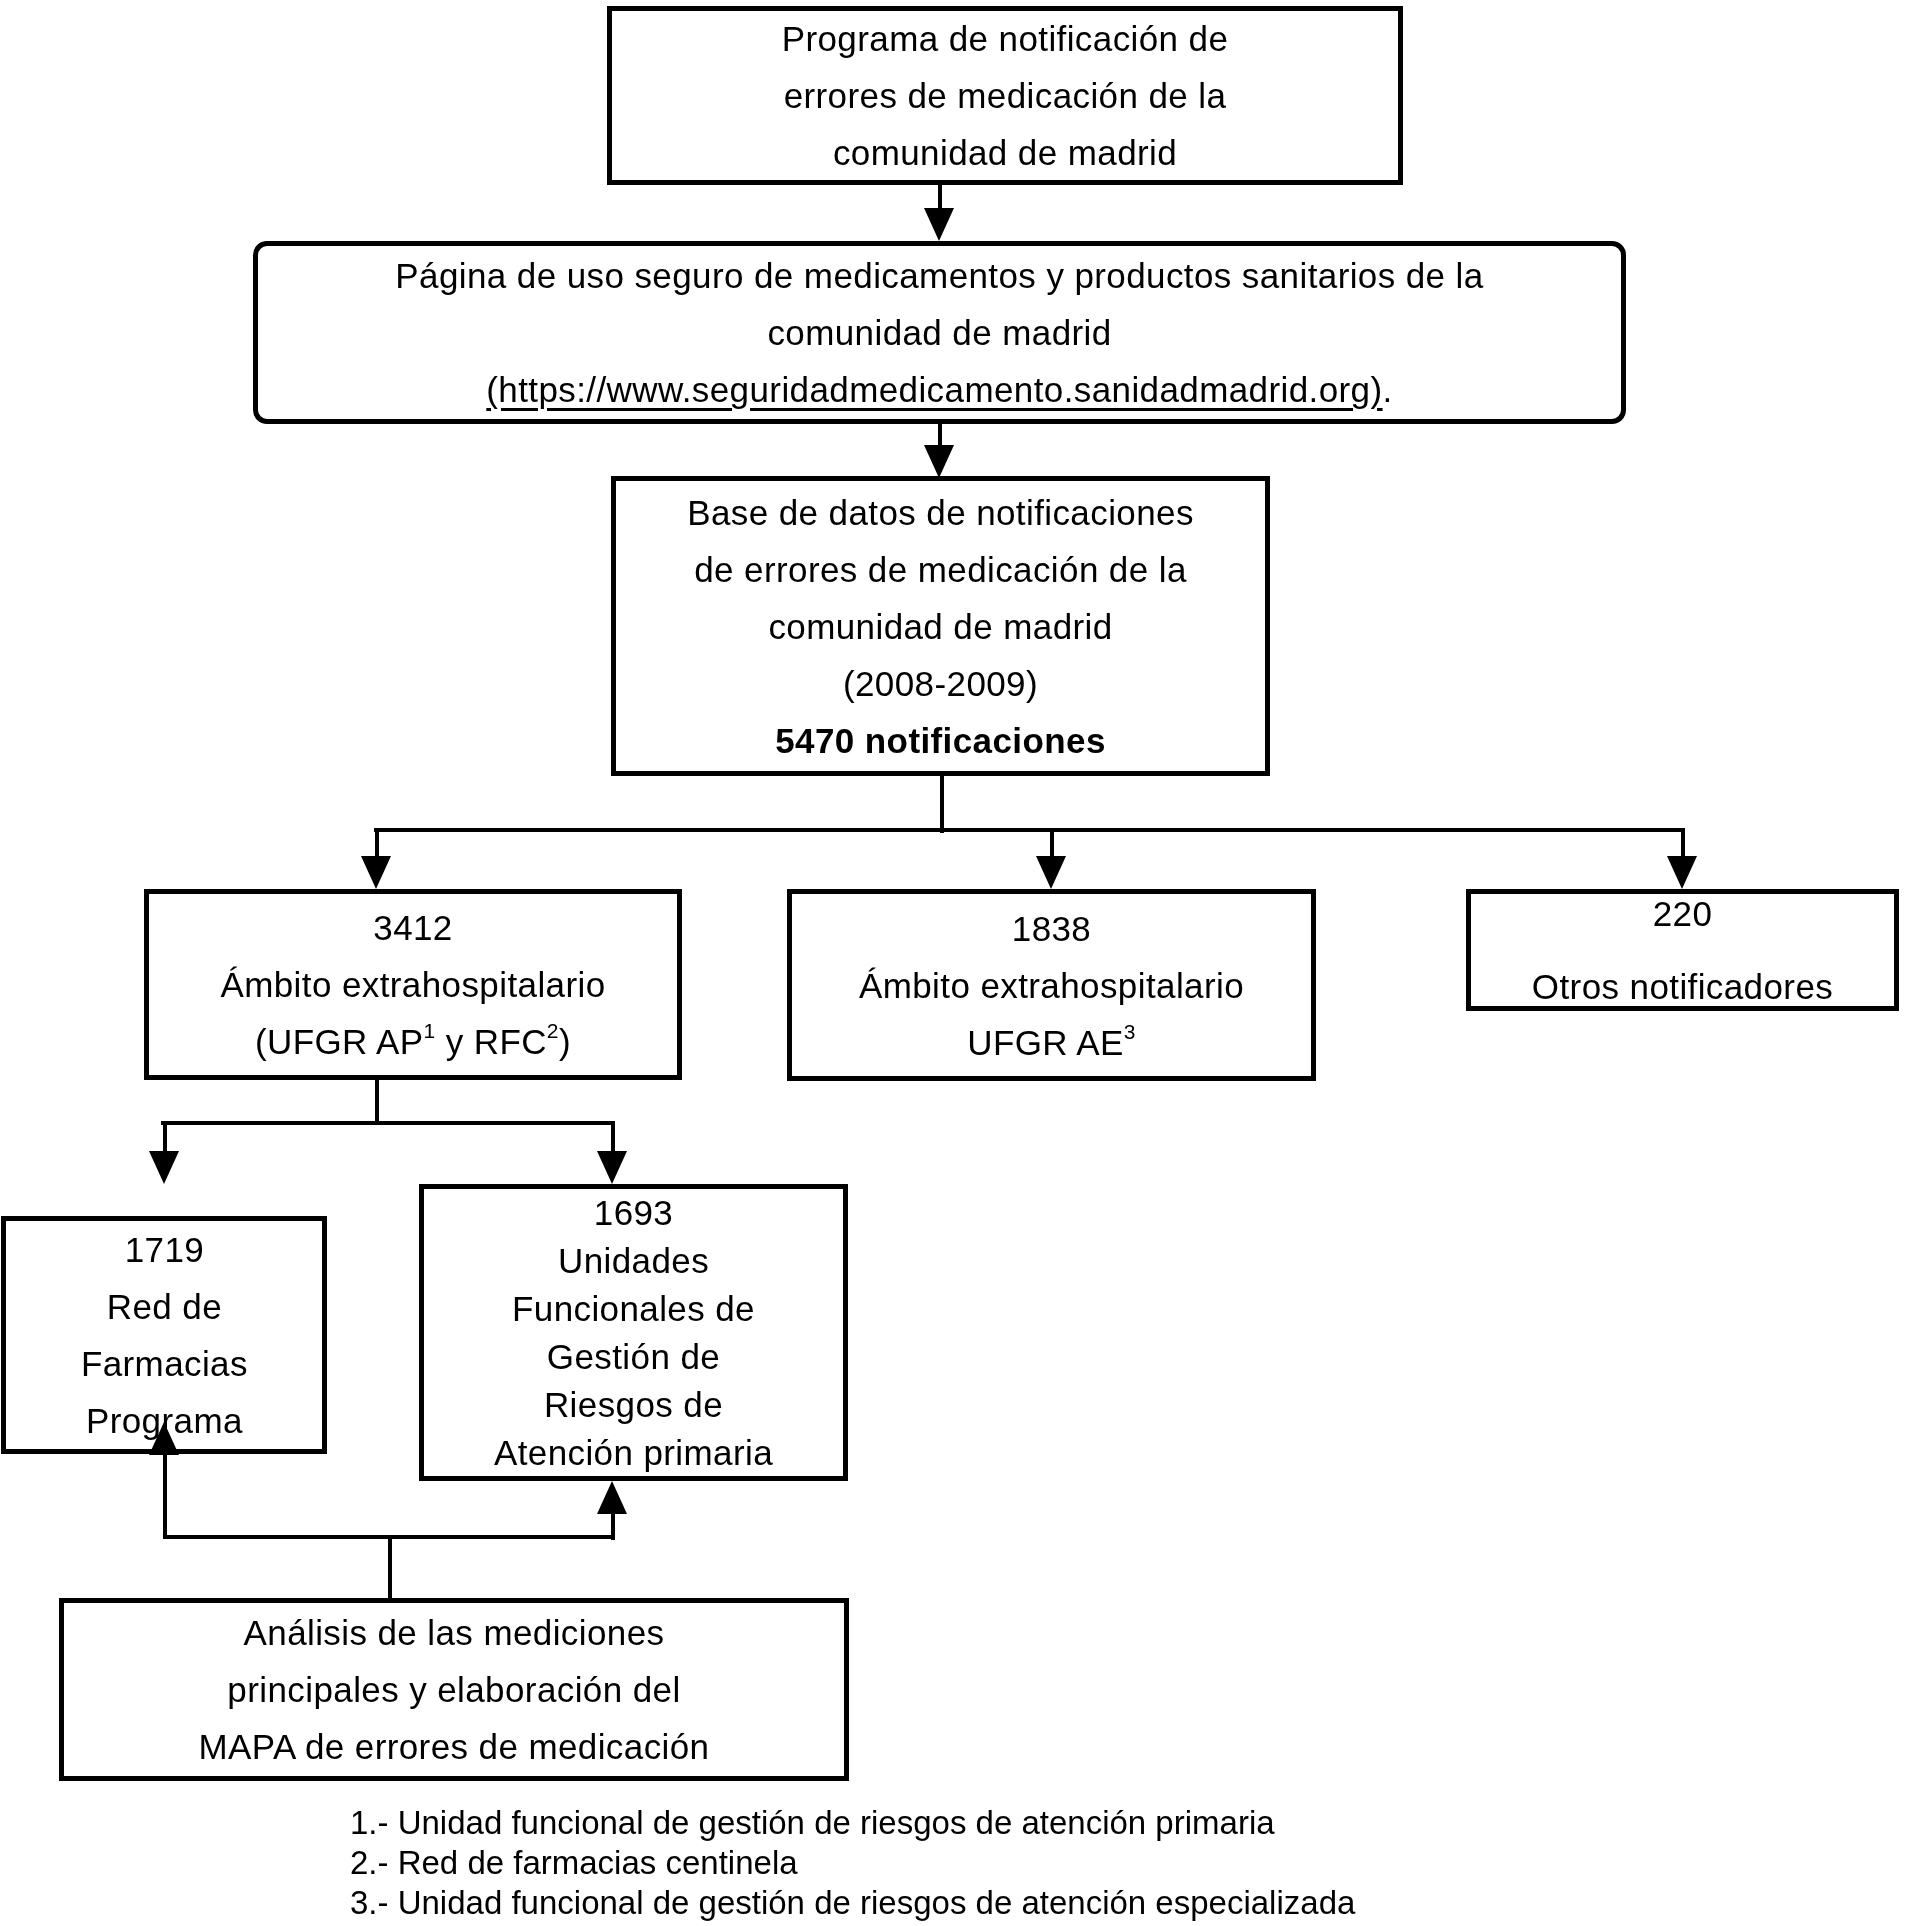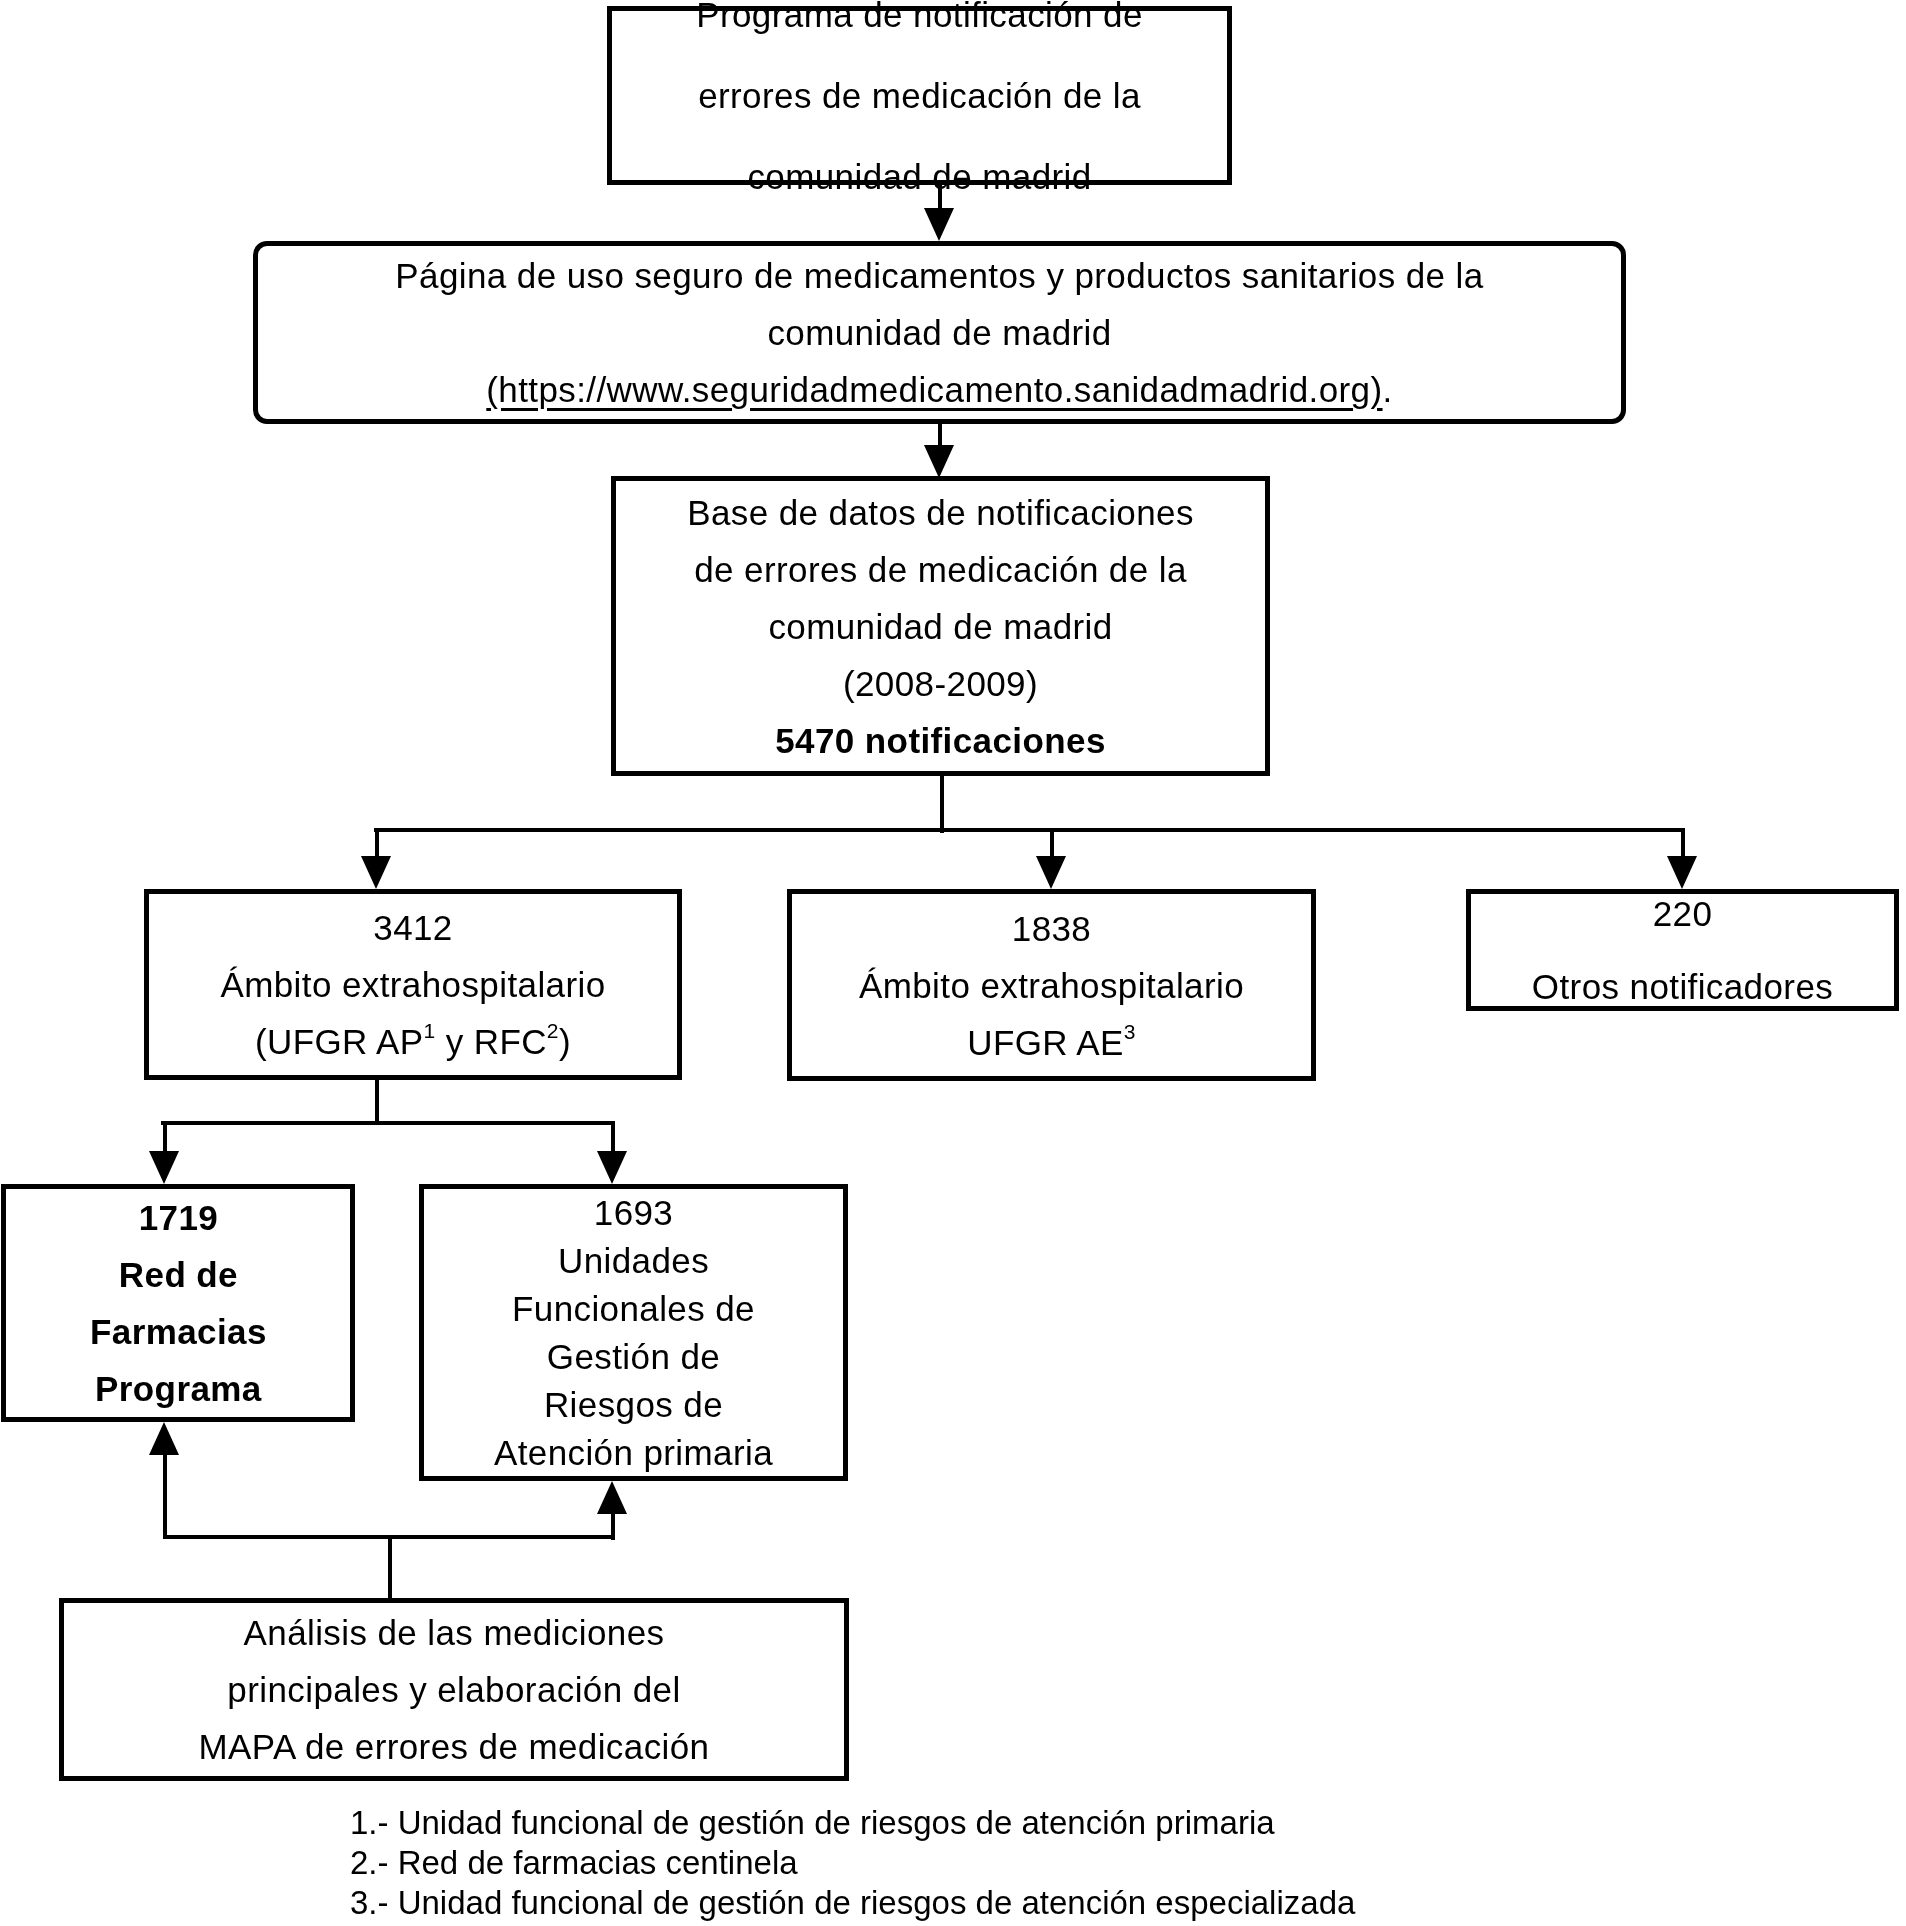--- a/index.html
+++ b/index.html
@@ -70,21 +70,21 @@
     line-height: 40px;
     text-align: left;
   }
   .unidades-lines { line-height: 48px; }
 </style>
 </head>
 <body>
 
 <div id="flowchart">
 
-  <div class="box" style="left:607px; top:5.7px; width:625px; height:179px;gap:24px;">
+  <div class="box" style="left:607px; top:5.7px; width:796px; height:179px;">
     <div class="line">Programa de notificación de</div>
     <div class="line">errores de medicación de la</div>
     <div class="line">comunidad de madrid</div>
   </div>
 
   <div class="vline" style="left:938px; top:185px; width:3.5px; height:28px;"></div>
   <div class="arrow-down" style="left:924px; top:208px;"></div>
 
   <div class="box" style="left:253px; top:241px; width:1373px; height:183px;border-radius:14px;">
     <div class="line">Página de uso seguro de medicamentos y productos sanitarios de la</div>
@@ -134,21 +134,21 @@
 
   <div class="vline" style="left:375px; top:1080px; width:3.5px; height:45px;"></div>
   <div class="hline" style="left:161px; top:1121px; width:454px; height:4.2px;"></div>
 
   <div class="vline" style="left:163px; top:1125px; width:3.5px; height:28px;"></div>
   <div class="arrow-down" style="left:149px; top:1151px;"></div>
 
   <div class="vline" style="left:611px; top:1125px; width:3.5px; height:28px;"></div>
   <div class="arrow-down" style="left:597px; top:1151px;"></div>
 
-  <div class="box" style="left:1.4px; top:1184px; width:354px; height:238px;font-weight:bold;">
+  <div class="box" style="left:1.4px; top:1216px; width:326px; height:238px;">
     <div class="line">1719</div>
     <div class="line">Red de</div>
     <div class="line">Farmacias</div>
     <div class="line">Programa</div>
   </div>
 
   <div class="box unidades-lines" style="left:419px; top:1184px; width:429px; height:297px;">
     <div class="line">1693</div>
     <div class="line">Unidades</div>
     <div class="line">Funcionales de</div>

